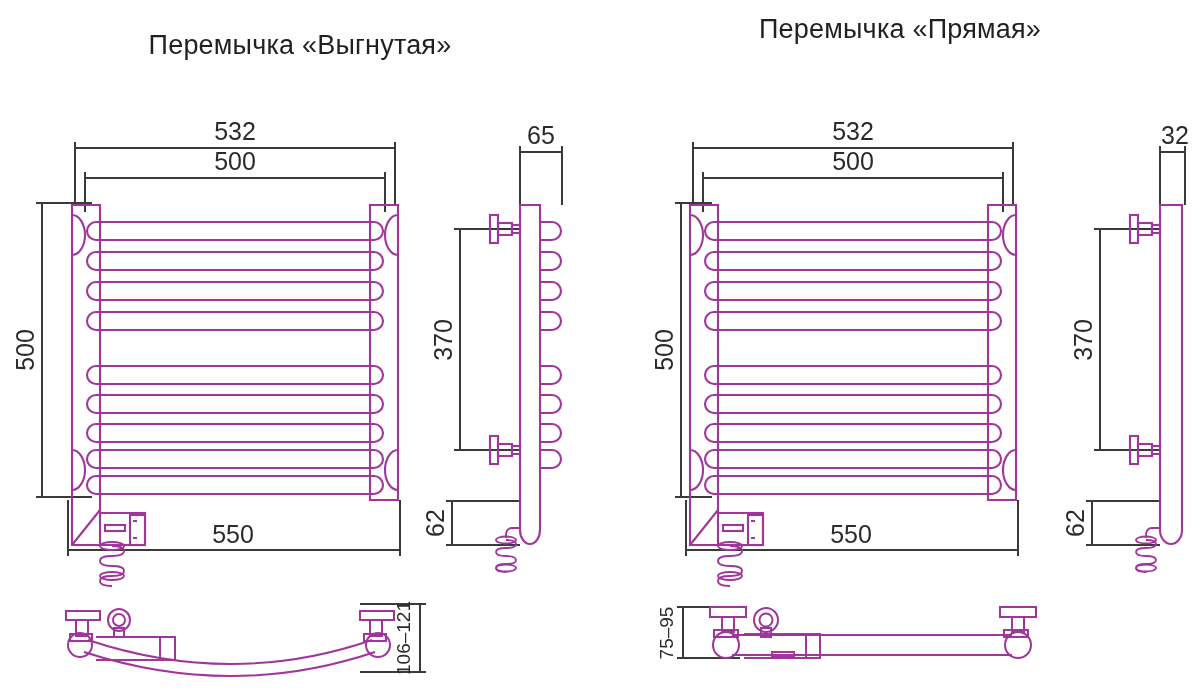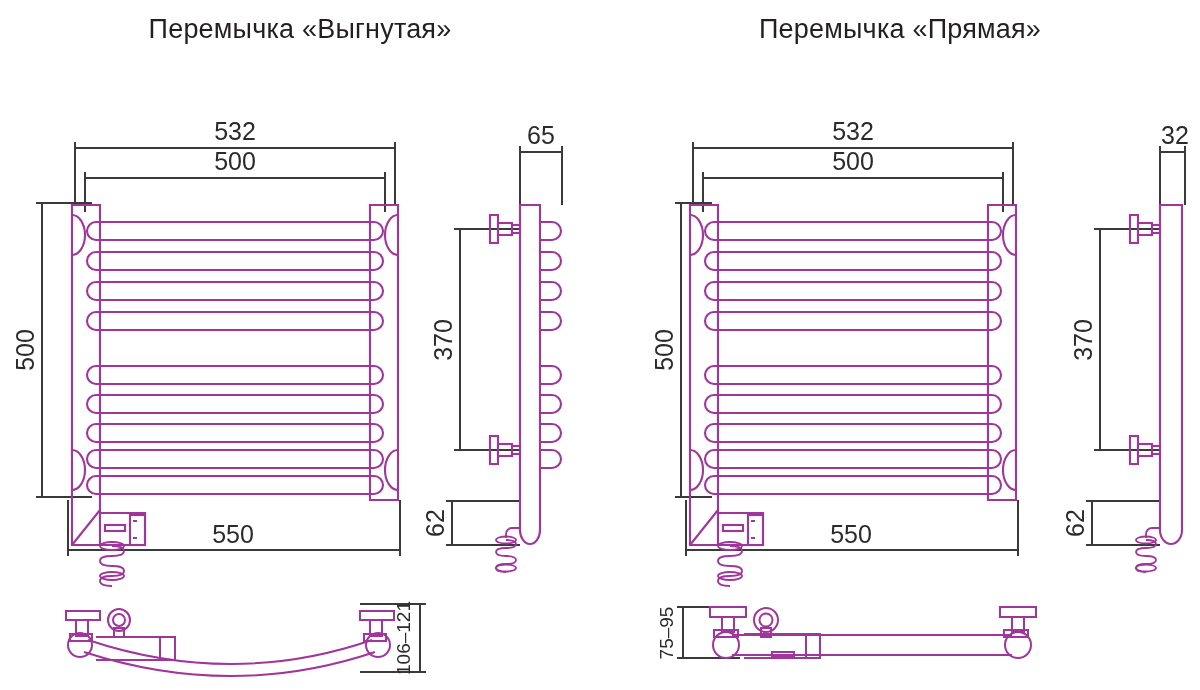--- a/index.html
+++ b/index.html
@@ -6,21 +6,21 @@
   body{
     width:1200px;height:690px;position:relative;overflow:hidden;
     font-family:"Liberation Sans","DejaVu Sans",sans-serif;
     color:#231f20;
   }
   #stage{position:absolute;left:0;top:0;width:1200px;height:690px;}
   .title{
     position:absolute;font-size:27px;font-weight:400;letter-spacing:.2px;
     white-space:nowrap;color:#231f20;text-align:center;
   }
-  #title-left{left:0;top:14px;width:600px;}
+  #title-left{left:0;top:30px;width:600px;}
   #title-right{left:600px;top:14px;width:600px;}
   svg{position:absolute;left:0;top:0;}
   .dim-text{
     font-family:"Liberation Sans","DejaVu Sans",sans-serif;
     font-size:25px;fill:#2b2b2b;
   }
   .dim-text-sm{
     font-family:"Liberation Sans","DejaVu Sans",sans-serif;
     font-size:19px;fill:#2b2b2b;
   }

